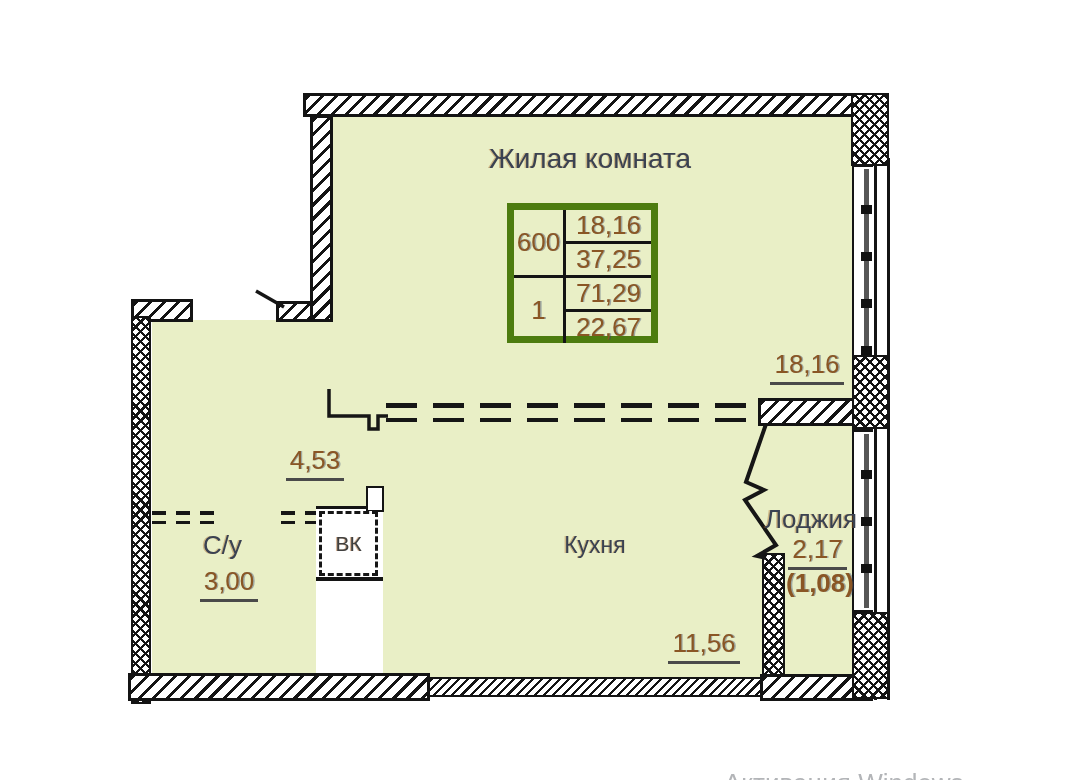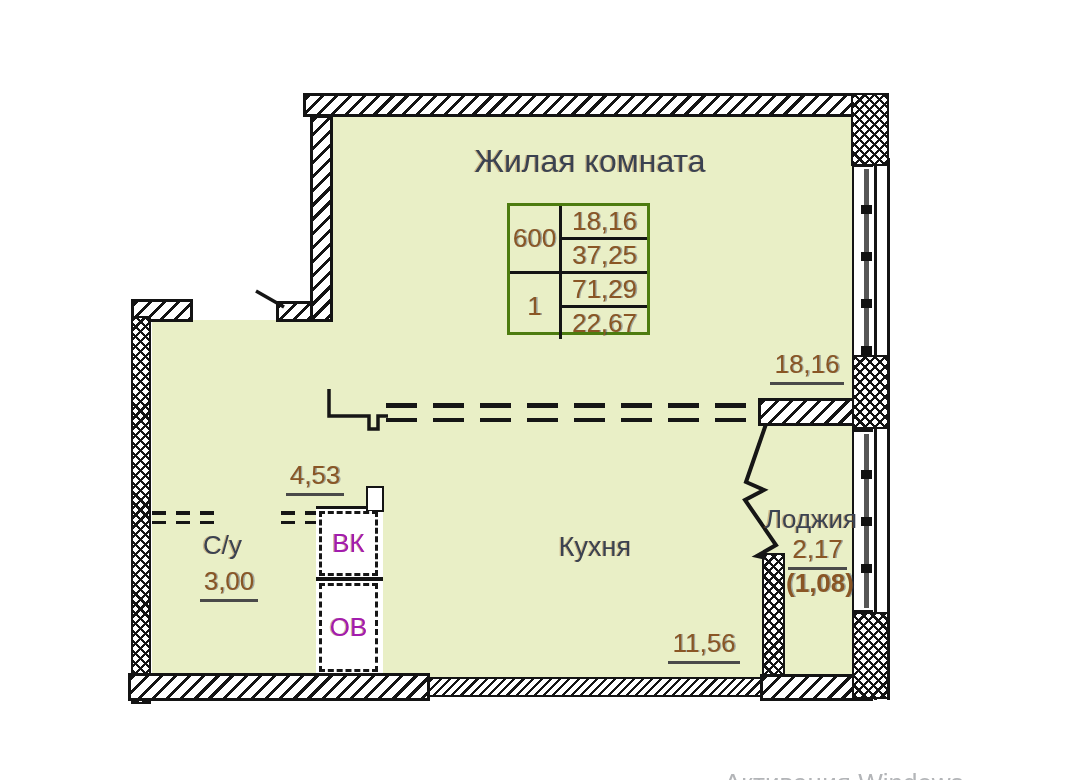--- a/index.html
+++ b/index.html
@@ -27,30 +27,30 @@
   .ddash::before,.ddash::after{content:"";position:absolute;left:0;right:0;height:3.5px;
          background:repeating-linear-gradient(90deg,#161616 0 14px,rgba(0,0,0,0) 14px 24px);}
   .ddash::before{top:0}.ddash::after{bottom:0}
   .ddash-lg{height:19px;}
   .ddash-lg::before,.ddash-lg::after{content:"";position:absolute;left:0;right:0;height:4.5px;
          background:repeating-linear-gradient(90deg,#161616 0 31px,rgba(0,0,0,0) 31px 47px);}
   .ddash-lg::before{top:0}.ddash-lg::after{bottom:0}
   
   .shaft-wrap{background:#fff;border-top:3px solid #141414;}
   .shaft-box{background:#fff;border:3.5px dashed #161616;display:flex;align-items:center;justify-content:center;}
-  .shaft-label{font-size:26px;font-weight:500;color:#a21caf;text-shadow:-1.2px 0 0 rgba(170,95,30,.45);}
+  .shaft-label{font-size:21px;font-weight:500;color:#404040;text-shadow:-1.2px 0 0 rgba(170,95,30,.45);}
   
   .rlabel{color:#3a4252;font-size:26px;text-align:center;white-space:nowrap;
           text-shadow:-1.4px 0 0 rgba(165,95,30,.38);}
   .rnum{color:#8a5624;font-size:26px;text-align:center;white-space:nowrap;
         text-shadow:1.4px 0 0 rgba(45,65,110,.4);}
   .uline{display:inline-block;border-bottom:3px solid #4a4a4a;padding:0 4px 2px;}
   
   #info-table{display:grid;grid-template-columns:52px 1fr;grid-template-rows:repeat(4,1fr);
-              border:3px solid #4d7c0f;}
+              border:7px solid #4d7c0f;}
   #info-table .tc{display:flex;align-items:center;justify-content:center;font-size:26px;
               color:#8a5624;text-shadow:1.4px 0 0 rgba(45,65,110,.4);}
   .tc-unit{grid-row:1/3;grid-column:1;border-right:3px solid #141414;border-bottom:3px solid #141414;}
   .tc-cnt{grid-row:3/5;grid-column:1;border-right:3px solid #141414;}
   .tc-r1,.tc-r2,.tc-r3{grid-column:2;border-bottom:3px solid #141414;}
   .tc-r4{grid-column:2;}
   #watermark{color:#b3b5b8;font-size:26px;white-space:nowrap;}
 </style>
 </head>
 <body>
@@ -64,23 +64,20 @@
   <div class="abs ddash" style="left:281px;top:511px;width:37px;"></div>
 
   <div class="abs ddash-lg" style="left:386px;top:403px;width:372px;"></div>
 
   <div class="abs shaft-wrap" style="left:316px;top:506px;width:67px;height:171px;"></div>
   <div class="abs" style="left:366px;top:486px;width:14px;height:22px;background:#fff;border:2.5px solid #141414;"></div>
   <div class="abs shaft-box" style="left:319px;top:511px;width:53px;height:59px;">
     <span class="shaft-label">ВК</span>
   </div>
   <div class="abs" style="left:316px;top:577px;width:67px;height:3.5px;background:#141414;"></div>
-  <div class="abs shaft-box" style="left:319px;top:583px;width:53px;height:83px;">
-    <span class="shaft-label">ОВ</span>
-  </div>
 
   <div class="abs hdiag" style="left:303px;top:93px;width:546px;height:18px;"></div>
   <div class="abs hdiag" style="left:310px;top:115px;width:17px;height:201px;"></div>
   <div class="abs hdiag" style="left:131px;top:299px;width:56px;height:17px;"></div>
   <div class="abs hdiag" style="left:276px;top:301px;width:31px;height:15px;"></div>
   <div class="abs hcross" style="left:131px;top:316px;width:16px;height:384px;"></div>
   <div class="abs hdiag" style="left:128px;top:673px;width:296px;height:22px;"></div>
   <div class="abs hdiag-fine" style="left:428px;top:677px;width:330px;height:16px;"></div>
   <div class="abs hdiag" style="left:758px;top:398px;width:91px;height:22px;"></div>
   <div class="abs hcross" style="left:762px;top:553px;width:19px;height:122px;"></div>
@@ -107,32 +104,32 @@
 
   <div id="info-table" class="abs" style="left:507px;top:203px;width:137px;height:126px;">
     <div class="tc tc-unit">600</div>
     <div class="tc tc-r1">18,16</div>
     <div class="tc tc-r2">37,25</div>
     <div class="tc tc-cnt">1</div>
     <div class="tc tc-r3">71,29</div>
     <div class="tc tc-r4">22,67</div>
   </div>
 
-  <div class="abs rlabel" style="left:470px;top:143px;width:240px;font-size:32px;">Жилая комната</div>
+  <div class="abs rlabel" style="left:470px;top:143px;width:240px;font-size:28px;">Жилая комната</div>
   <div class="abs rnum" style="left:765px;top:349px;width:84px;">
     <span class="uline">18,16</span>
   </div>
-  <div class="abs rnum" style="left:270px;top:460px;width:90px;">
+  <div class="abs rnum" style="left:270px;top:445px;width:90px;">
     <span class="uline">4,53</span>
   </div>
   <div class="abs rlabel" style="left:185px;top:530px;width:75px;">С/у</div>
   <div class="abs rnum" style="left:183px;top:566px;width:92px;">
     <span class="uline">3,00</span>
   </div>
-  <div class="abs rlabel" style="left:530px;top:532px;width:130px;font-size:27px;">Кухня</div>
+  <div class="abs rlabel" style="left:530px;top:532px;width:130px;font-size:23px;">Кухня</div>
   <div class="abs rnum" style="left:658px;top:628px;width:92px;">
     <span class="uline">11,56</span>
   </div>
   <div class="abs rlabel" style="left:760px;top:504px;width:102px;">Лоджия</div>
   <div class="abs rnum" style="left:775px;top:534px;width:85px;">
     <span class="uline">2,17</span>
   </div>
   <div class="abs rnum" style="left:770px;top:568px;width:100px;font-weight:bold;">(1,08)</div>
 
   <div id="watermark" class="abs" style="left:724px;top:768px;">Активация Windows</div>

